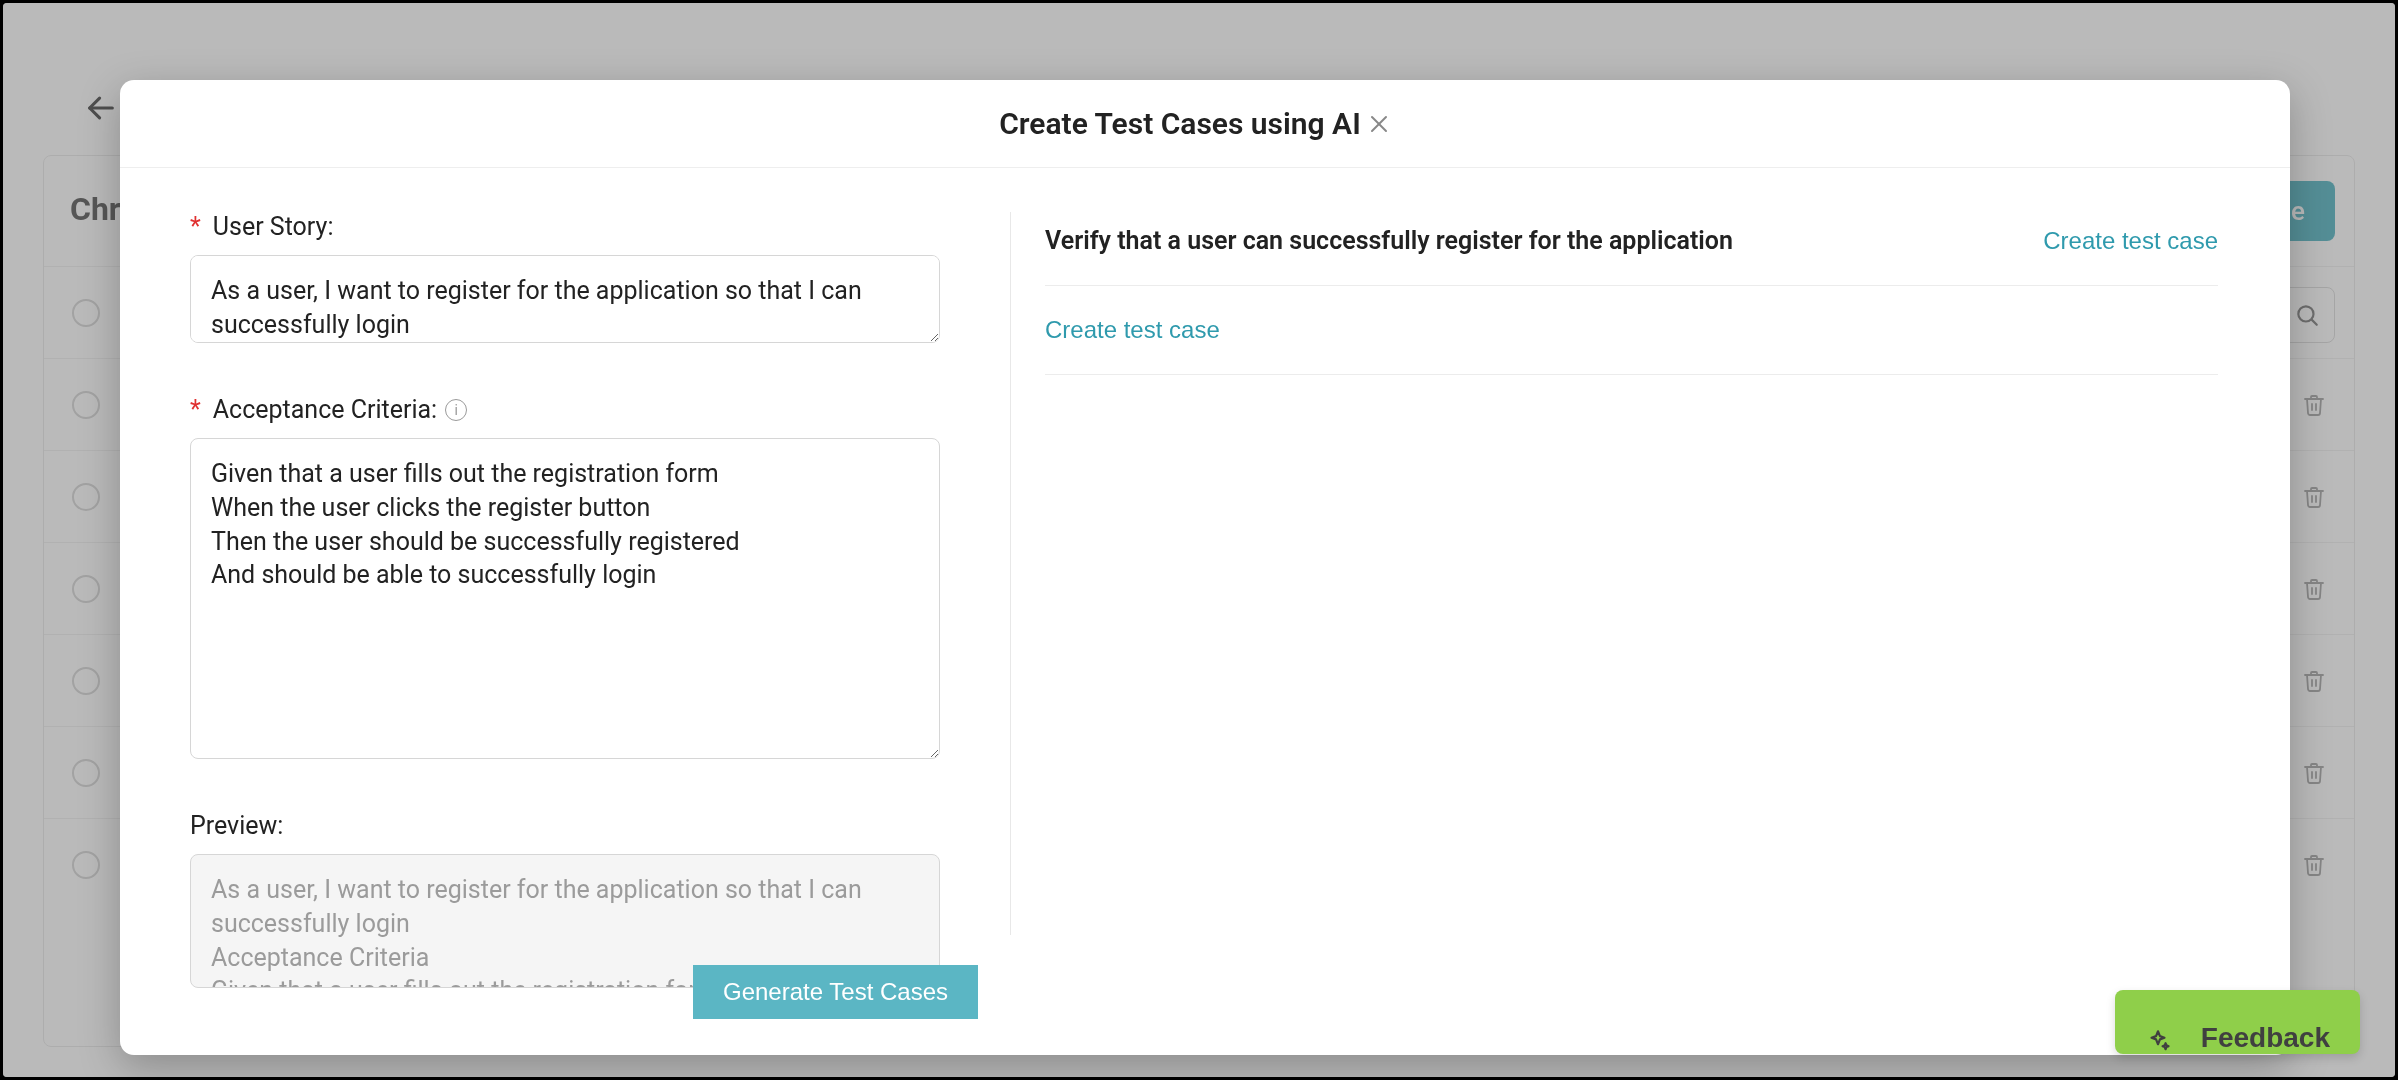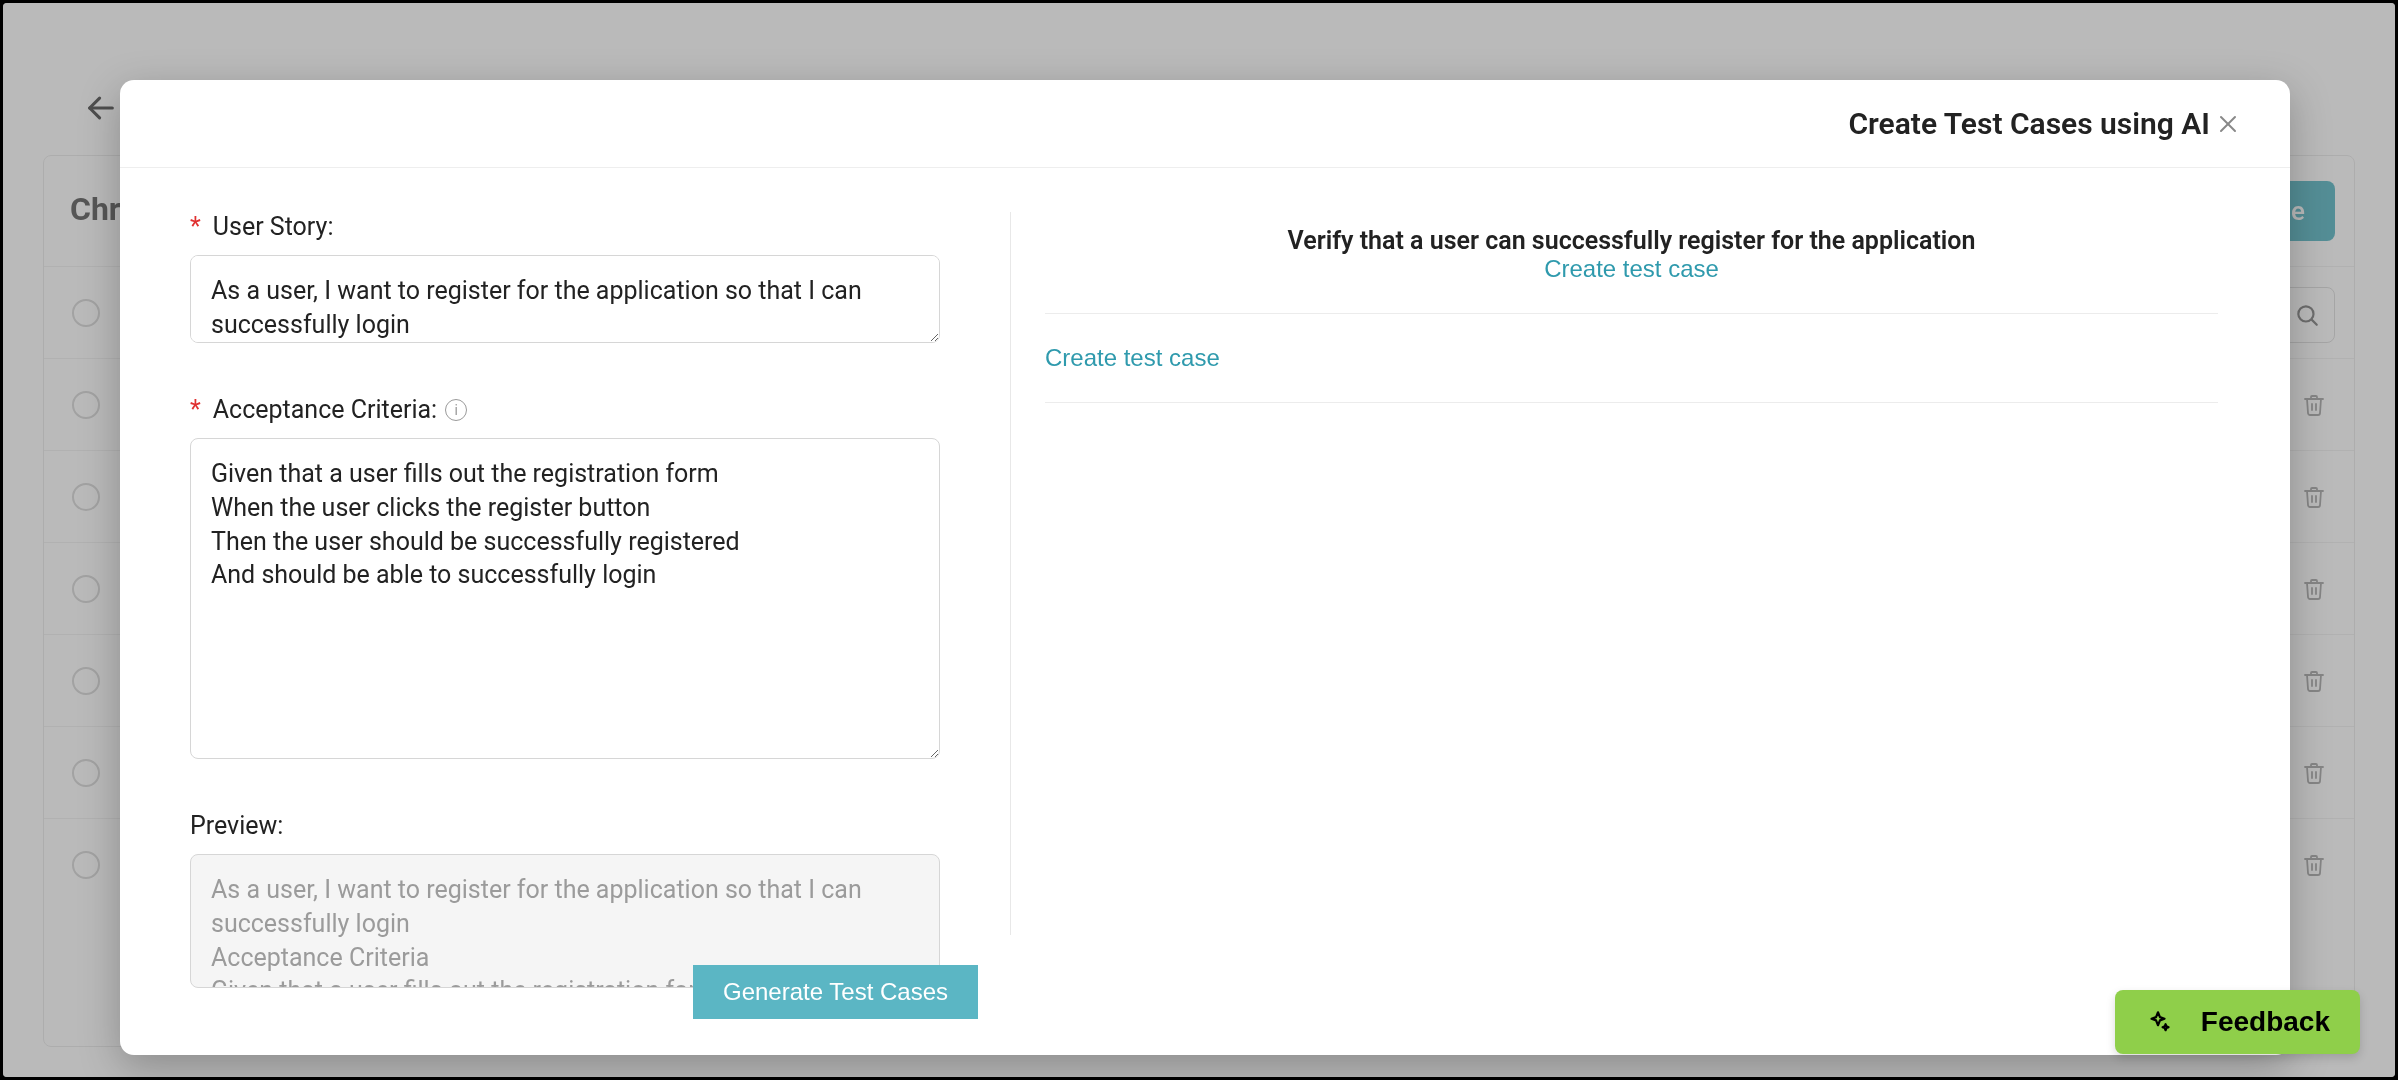--- a/index.html
+++ b/index.html
@@ -81,21 +81,21 @@
     background:#fff;
     border-radius:14px;
     box-shadow:0 12px 40px rgba(0,0,0,.25);
     z-index:10;
     display:flex; flex-direction:column;
     overflow:hidden;
   }
   .modal-header {
     height:88px;
     border-bottom:1px solid #eee;
-    display:flex;align-items:center;justify-content:flex-end;
+    display:flex;align-items:center;justify-content:center;
     padding:0 44px 0 30px;
   }
   .modal-title { font-size:30px; font-weight:600; color:#222; }
   .modal-close {
     width:36px;height:36px;display:flex;align-items:center;justify-content:center;
     color:#888;cursor:pointer;border:none;background:none;
   }
   .modal-body {
     flex:1; position:relative; overflow:hidden;
   }
@@ -156,36 +156,36 @@
 
   .preview-title {
     font-size:30px; font-weight:700; color:#222;
     margin-bottom:40px;
   }
   .tc-row {
     display:flex;align-items:center;justify-content:space-between;
     padding:30px 0;
     border-bottom:1px solid #ececec;
   }
-  .tc-row:first-of-type { padding-top:14px;flex-direction:column; }
+  .tc-row:first-of-type { padding-top:14px; }
   .tc-text { font-size:25px; font-weight:600; color:#222; max-width:760px; }
   .tc-link {
     font-size:24px; color:#2f9aad; font-weight:500;
     background:none;border:none;cursor:pointer;
   }
 
   
   .feedback {
     position:absolute;
     right:38px; bottom:26px;
     z-index:20;
-    background:#8fcf4a; color:#000000;
+    background:#8fcf4a; color:#404040;
     height:64px; padding:0 30px;
     border-radius:8px;
-    display:flex;align-items:center;gap:30px;
+    display:flex;align-items:flex-end;gap:30px;
     font-size:28px;font-weight:600;
     border:none;cursor:pointer;
     box-shadow:0 4px 10px rgba(0,0,0,.15);
   }
 
   svg { display:block; }
 </style>
 </head>
 <body>
 

